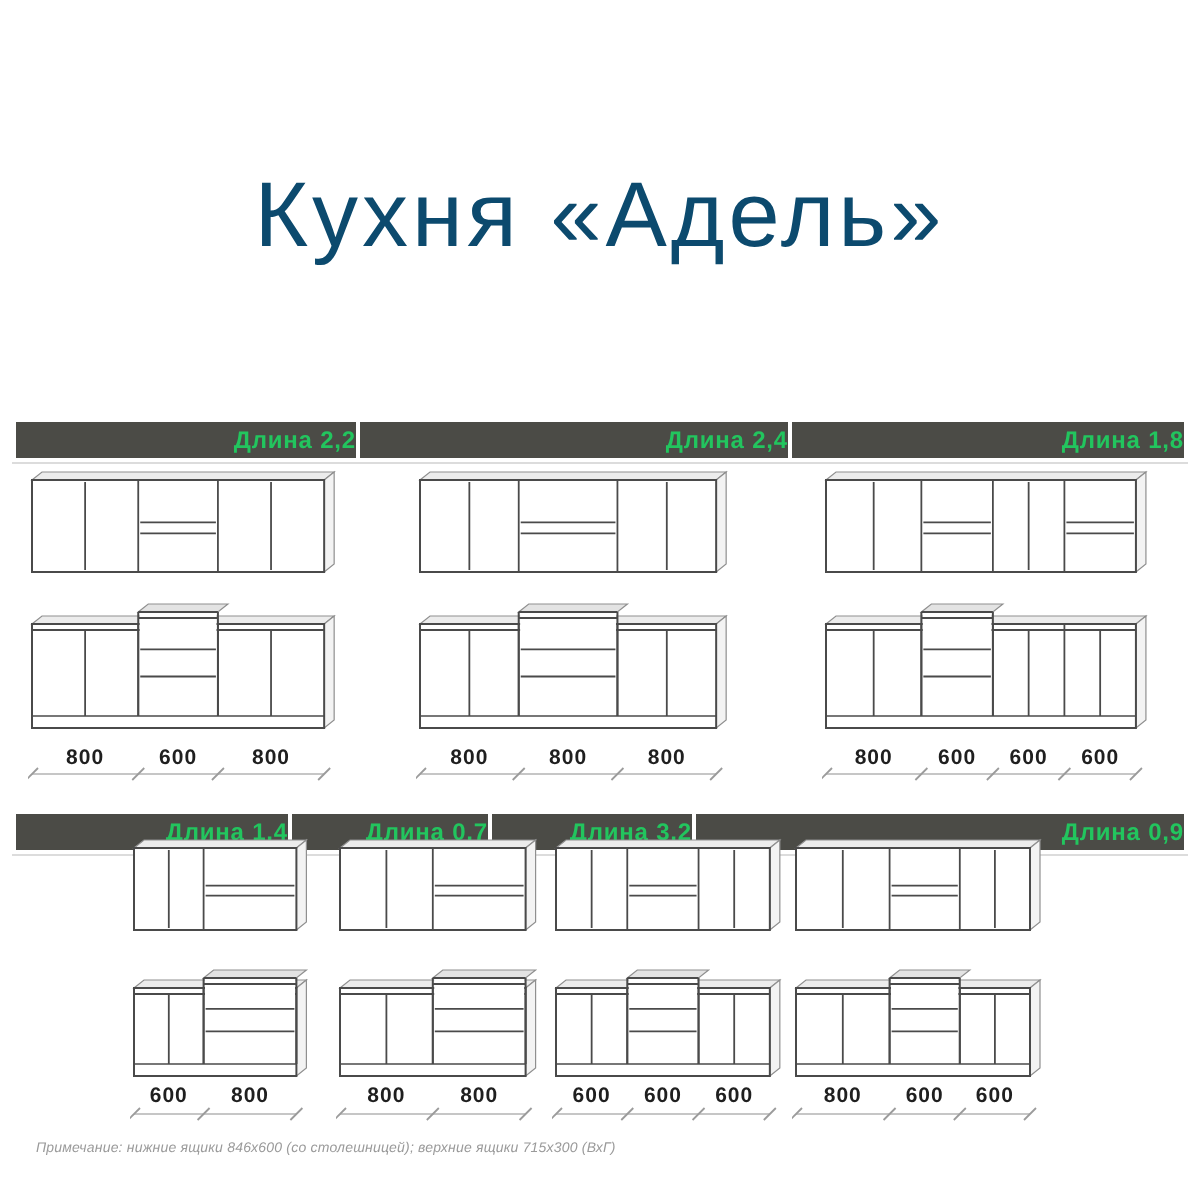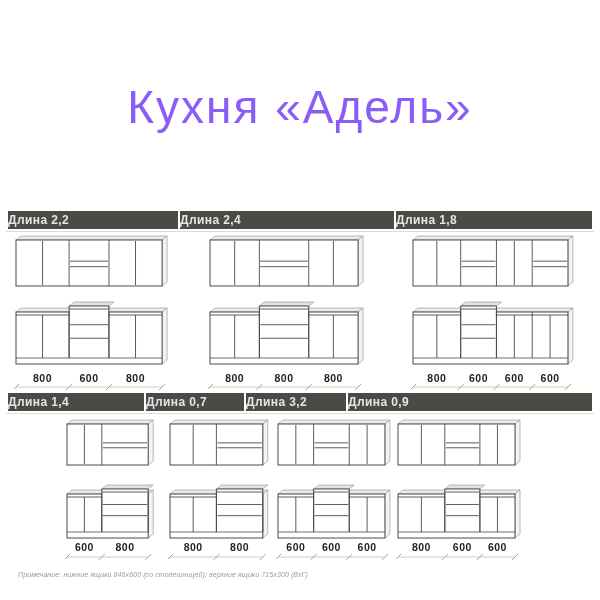--- a/index.html
+++ b/index.html
@@ -4,30 +4,30 @@
 <style>
   html,body{margin:0;padding:0}
   body{
     width:600px;height:600px;position:relative;overflow:hidden;
     background:#ffffff;
     font-family:"Liberation Sans", sans-serif;
   }
   .title{
     position:absolute;top:80px;left:0;width:600px;margin:0;
     text-align:center;font-size:46px;font-weight:400;letter-spacing:2px;
-    color:#8b5cf6;
+    color:#0c4a6e;
   }
   .headers{
     position:absolute;left:8px;width:584px;display:grid;gap:2px;
   }
   #row1-headers{top:211px;grid-template-columns:170px 214px 196px}
-  #row2-headers{top:393px;grid-template-columns:136px 98px 100px 244px}
+  #row2-headers{top:407px;grid-template-columns:136px 98px 100px 244px}
   .section-header{
-    height:18px;background:#4b4b46;color:#e5e5e5;
-    display:flex;align-items:center;justify-content:flex-start;
+    height:18px;background:#4b4b46;color:#22c55e;
+    display:flex;align-items:center;justify-content:flex-end;
     font-size:12px;font-weight:700;letter-spacing:.4px;
     position:relative;
   }
   .section-header::after{
     content:"";position:absolute;left:-2px;right:-2px;bottom:-3px;height:1px;
     background:#dcdcdc;
   }
   .drawings{position:absolute;left:0;top:0;width:600px;height:0}
   .drawings svg{position:absolute}
   #row1-drawings{top:229px}

